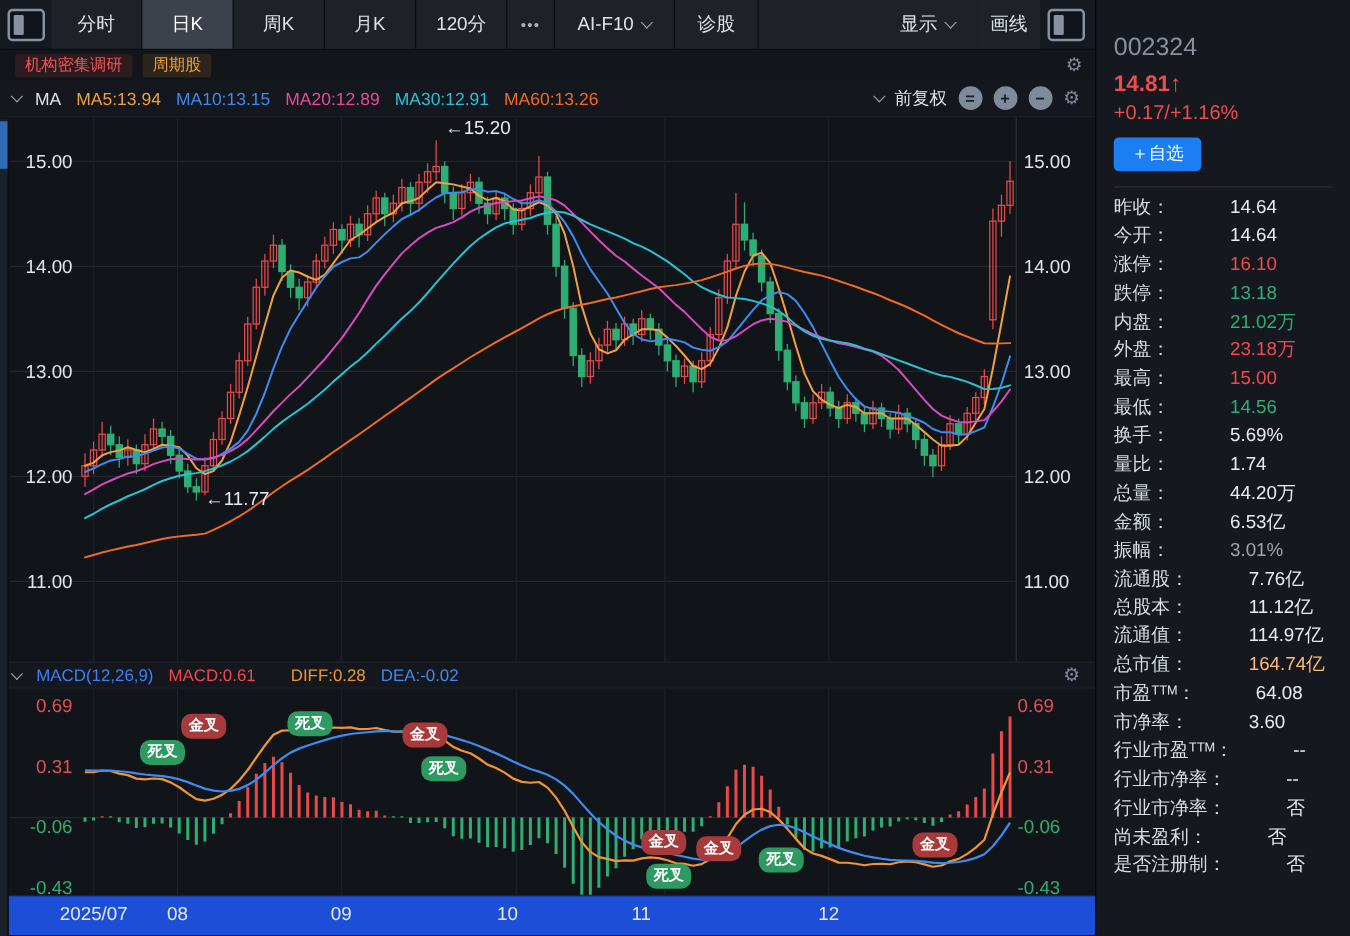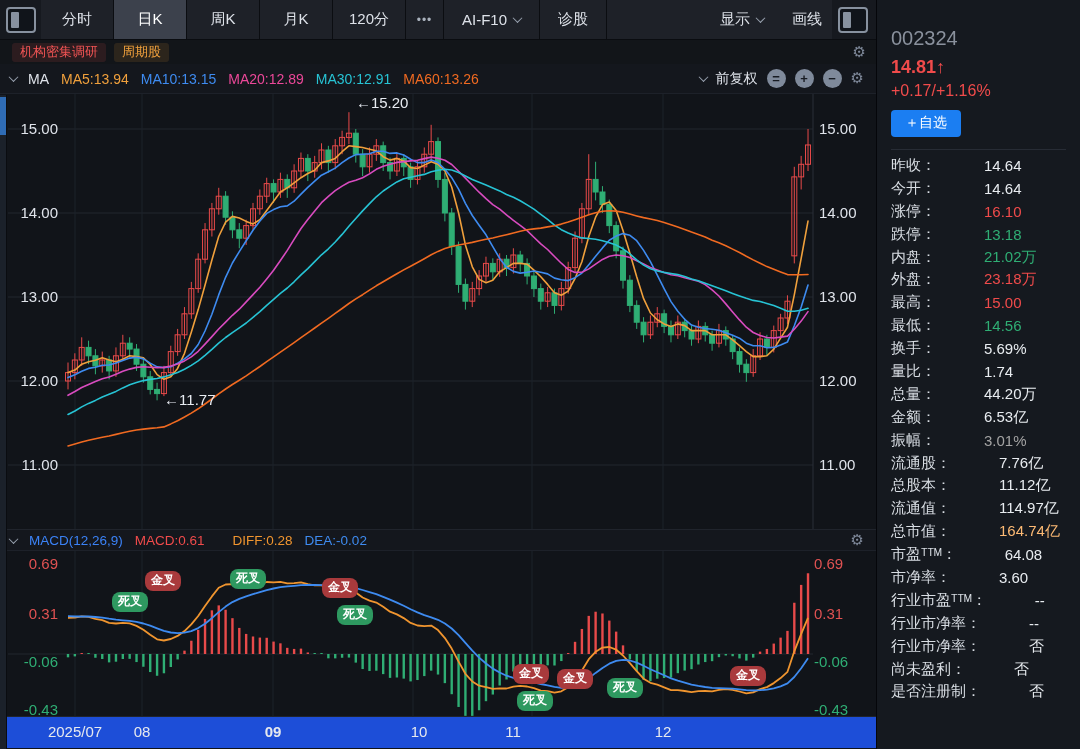--- a/index.html
+++ b/index.html
@@ -526,22 +526,22 @@
           <div class="badge" style="left: 535px; top: 150px; background: rgb(46, 153, 96);">死叉</div>
           <div class="badge" style="left: 575px; top: 128px; background: rgb(169, 58, 60);">金叉</div>
           <div class="badge" style="left: 625px; top: 137px; background: rgb(46, 153, 96);">死叉</div>
           <div class="badge" style="left: 748px; top: 125px; background: rgb(169, 58, 60);">金叉</div>
         </div>
     </div>
 
     <div id="xaxis">
         <span class="tick-label" style="left: 75px;">2025/07</span>
         <span class="tick-label" style="left: 142px;">08</span>
-        <span class="tick-label" style="left: 273px; font-weight: bold;">09</span>
-        <span class="tick-label" style="left: 419px;">10</span>
+        <span class="tick-label" style="left: 273px;">09</span>
+        <span class="tick-label" style="left: 406px;">10</span>
         <span class="tick-label" style="left: 513px;">11</span>
         <span class="tick-label" style="left: 663px;">12</span>
       </div>
     <div id="left-rail">
         <div class="hl"></div>
       </div>
   </div>
 
   <div id="sidebar">
     <div id="stock-code">002324</div>

